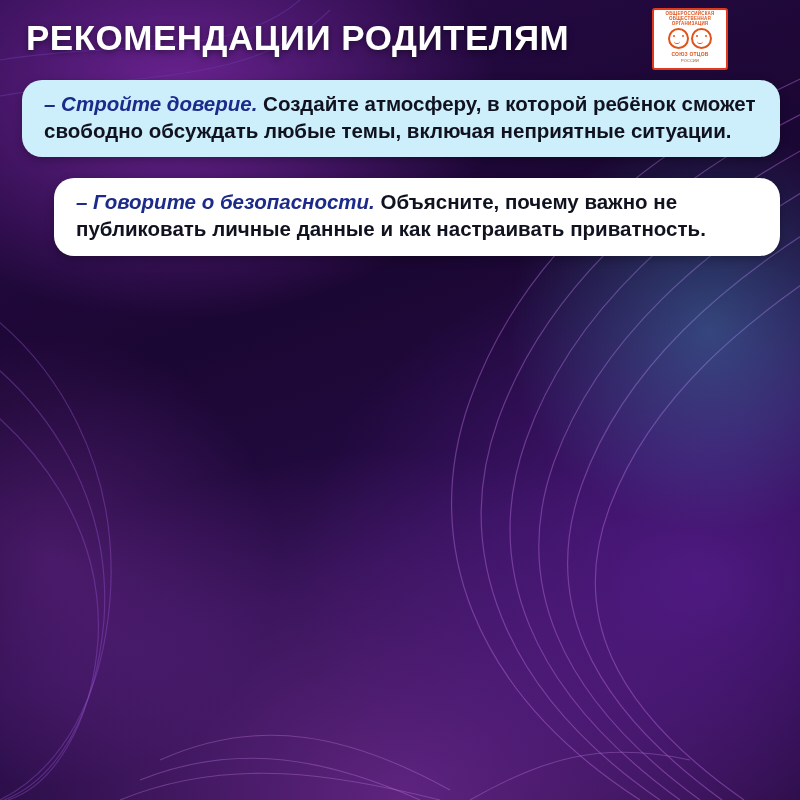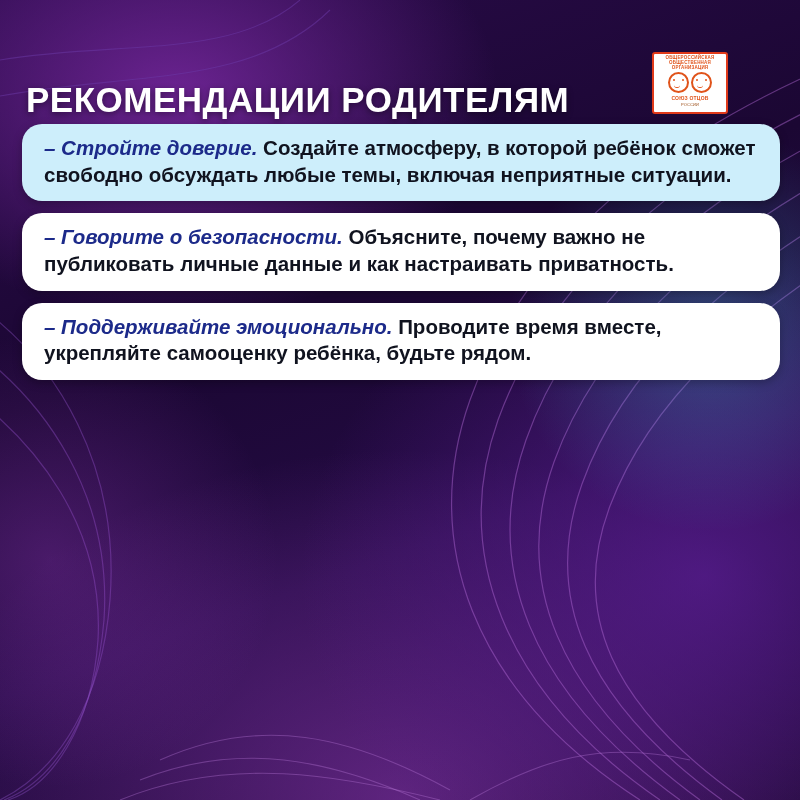--- a/index.html
+++ b/index.html
@@ -55,23 +55,22 @@
     height: 460px;
     border-radius: 50%;
     background: radial-gradient(circle, rgba(180, 70, 220, 0.28) 0%, rgba(180, 70, 220, 0) 70%);
     pointer-events: none;
   }
 
   .header {
     position: relative;
     height: 76px;
     display: flex;
-    align-items: flex-end;
+    align-items: center;
     padding: 0 30px 0 26px;
-    margin-top: 44px;
   }
   .title {
     color: #ffffff;
     font-size: 35px;
     font-weight: bold;
     letter-spacing: 0.5px;
     text-shadow: 0 2px 6px rgba(0,0,0,0.45);
     white-space: nowrap;
     flex: 1;
   }
@@ -147,33 +146,33 @@
     color: #9a4a12;
     margin-top: 1px;
     letter-spacing: 0.1px;
   }
 
   .cards {
     position: relative;
     padding: 4px 20px 0 22px;
     display: flex;
     flex-direction: column;
-    gap: 12px;
+    gap: 21px;
   }
 
   .card {
     border-radius: 20px;
     padding: 11px 20px 13px 22px;
     color: #0f1424;
     font-size: 20.5px;
     line-height: 1.30;
     box-shadow: 0 3px 10px rgba(0,0,0,0.28);
   }
   .card.blue { background: #cdeefb; }
-  .card.white { background: #ffffff; }
+  .card.white { background: #ffffff; margin-left: 32px; }
 
   .lead {
     font-weight: bold;
     font-style: italic;
     color: #1c2a8a;
   }
   .lead-dash {
     font-weight: bold;
     font-style: italic;
     color: #1c2a8a;
@@ -245,20 +244,15 @@
 
     <div class="card white">
       <span class="lead-dash">–</span>
       <span class="lead">Говорите о безопасности.</span>
       <span class="body-text">Объясните, почему важно не публиковать личные данные и как настраивать приватность.</span>
     </div>
 
 
 
 
-    <div class="card white">
-      <span class="lead-dash">–</span>
-      <span class="lead">Поддерживайте эмоционально.</span>
-      <span class="body-text">Проводите время вместе, укрепляйте самооценку ребёнка, будьте рядом.</span>
-    </div>
 
   </div>
 </div>
 
 </body></html>

